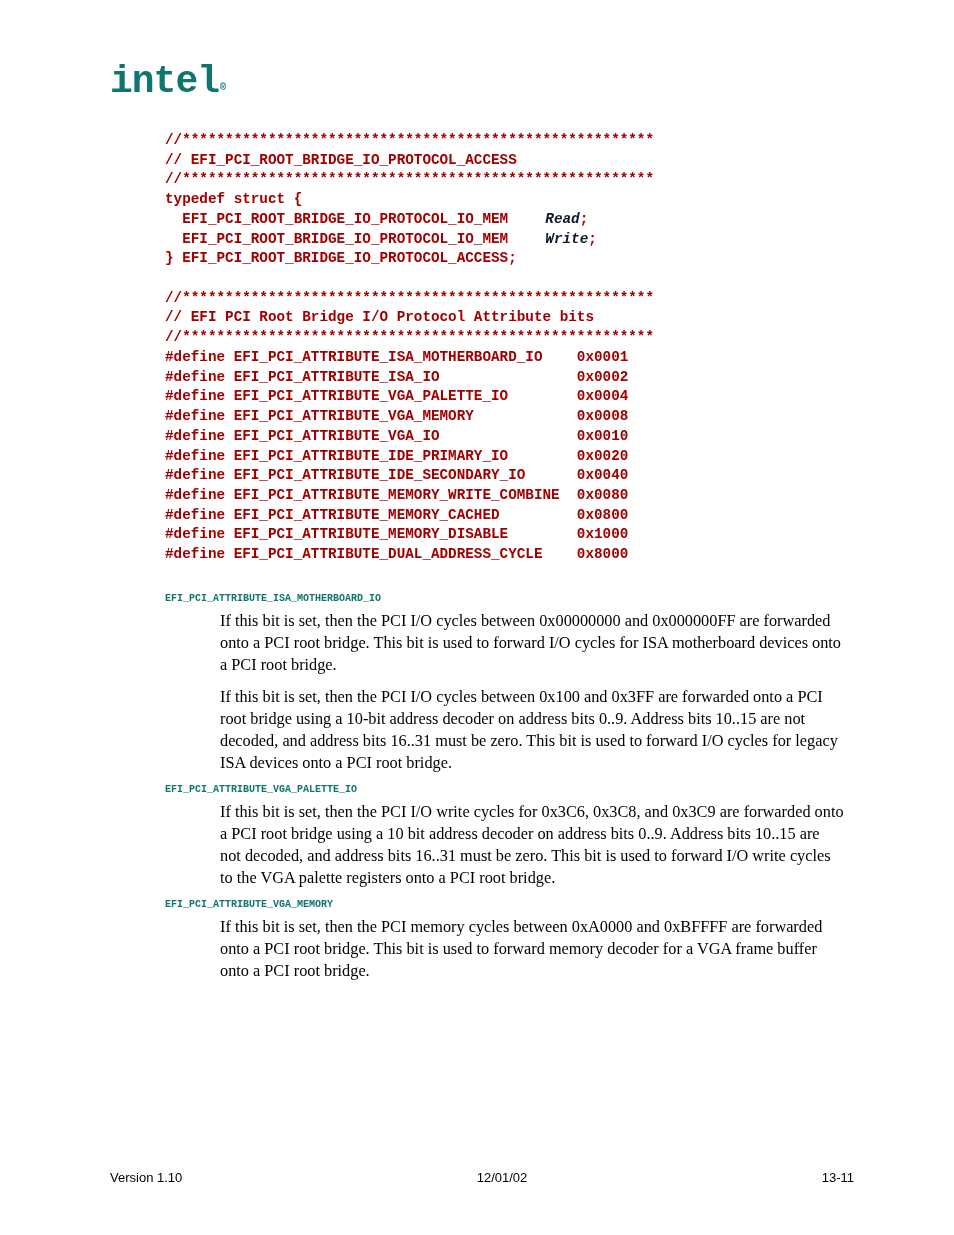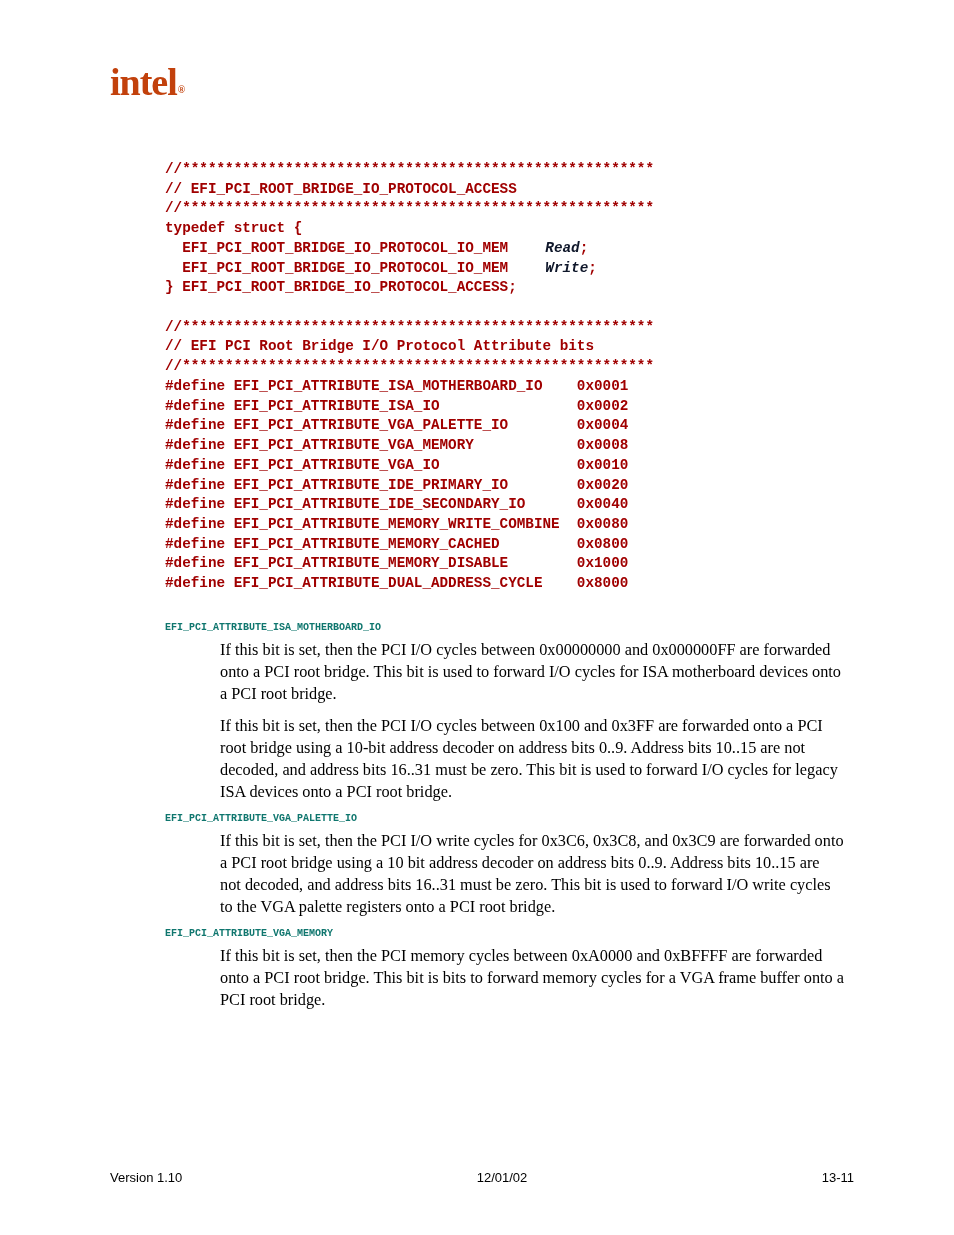--- a/index.html
+++ b/index.html
@@ -10,26 +10,26 @@
     color: #000;
   }
   .page {
     width: 954px;
     height: 1235px;
     position: relative;
     box-sizing: border-box;
     padding: 60px 110px 0 110px;
   }
   .logo {
-    font-family: Liberation Serif, serif;
+    font-family: Liberation Mono, monospace;
     font-weight: 800;
     font-size: 38px;
     letter-spacing: -1px;
-    color: #c2410c;
-    margin-bottom: 56px;
+    color: #0f766e;
+    margin-bottom: 28px;
   }
   .code {
     font-family: "Courier New", Courier, monospace;
     font-weight: bold;
     color: #a00000;
     font-size: 14.3px;
     line-height: 1.38;
     white-space: pre;
     margin-left: 55px;
   }
@@ -101,21 +101,21 @@
   <div class="desc-block">
     <div class="attr-name">EFI_PCI_ATTRIBUTE_ISA_MOTHERBOARD_IO</div>
     <div class="attr-text">If this bit is set, then the PCI I/O cycles between 0x00000000 and 0x000000FF are forwarded onto a PCI root bridge.  This bit is used to forward I/O cycles for ISA motherboard devices onto a PCI root bridge.</div>
 
     <div class="attr-text">If this bit is set, then the PCI I/O cycles between 0x100 and 0x3FF are forwarded onto a PCI root bridge using a 10-bit address decoder on address bits 0..9.  Address bits 10..15 are not decoded, and address bits 16..31 must be zero.  This bit is used to forward I/O cycles for legacy ISA devices onto a PCI root bridge.</div>
 
     <div class="attr-name">EFI_PCI_ATTRIBUTE_VGA_PALETTE_IO</div>
     <div class="attr-text">If this bit is set, then the PCI I/O write cycles for 0x3C6, 0x3C8, and 0x3C9 are forwarded onto a PCI root bridge using a 10 bit address decoder on address bits 0..9.  Address bits 10..15 are not decoded, and address bits 16..31 must be zero.  This bit is used to forward I/O write cycles to the VGA palette registers onto a PCI root bridge.</div>
 
     <div class="attr-name">EFI_PCI_ATTRIBUTE_VGA_MEMORY</div>
-    <div class="attr-text">If this bit is set, then the PCI memory cycles between 0xA0000 and 0xBFFFF are forwarded onto a PCI root bridge.  This bit is bits to forward memory cycles for a VGA frame buffer onto a PCI root bridge.</div>
+    <div class="attr-text">If this bit is set, then the PCI memory cycles between 0xA0000 and 0xBFFFF are forwarded onto a PCI root bridge.  This bit is used to forward memory decoder for a VGA frame buffer onto a PCI root bridge.</div>
   </div>
 
   <div class="footer">
     <span>Version 1.10</span>
     <span>12/01/02</span>
     <span>13-11</span>
   </div>
 
 </div>
 

